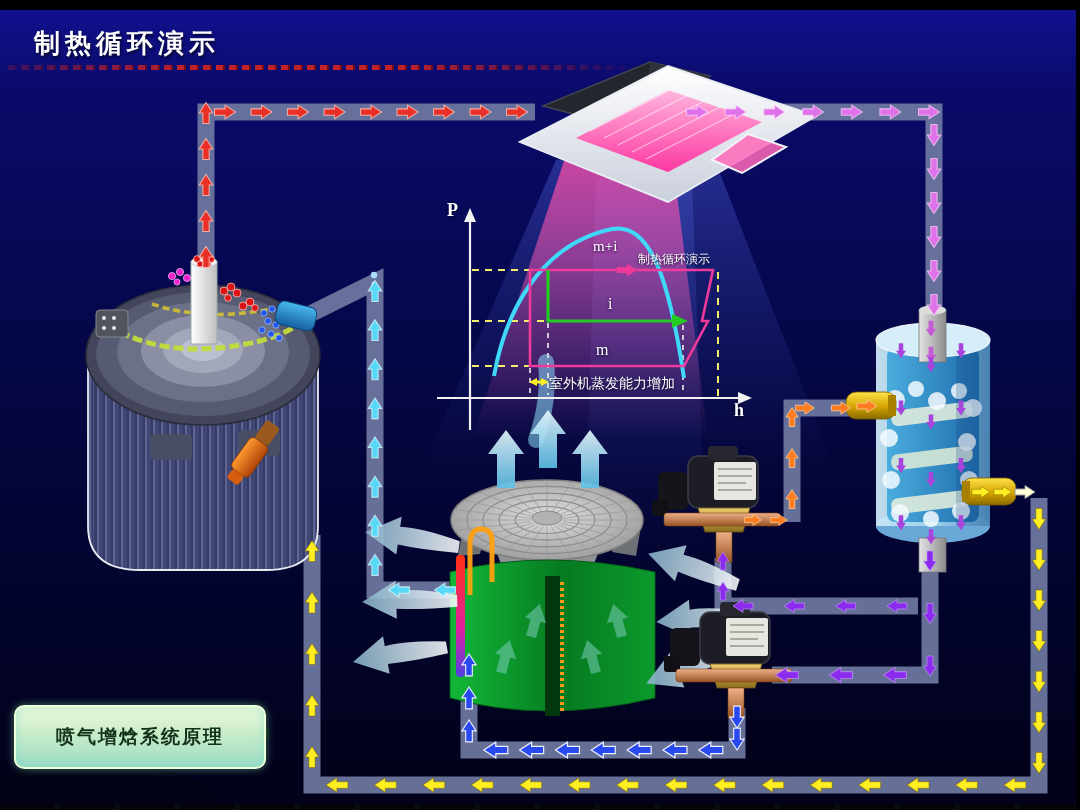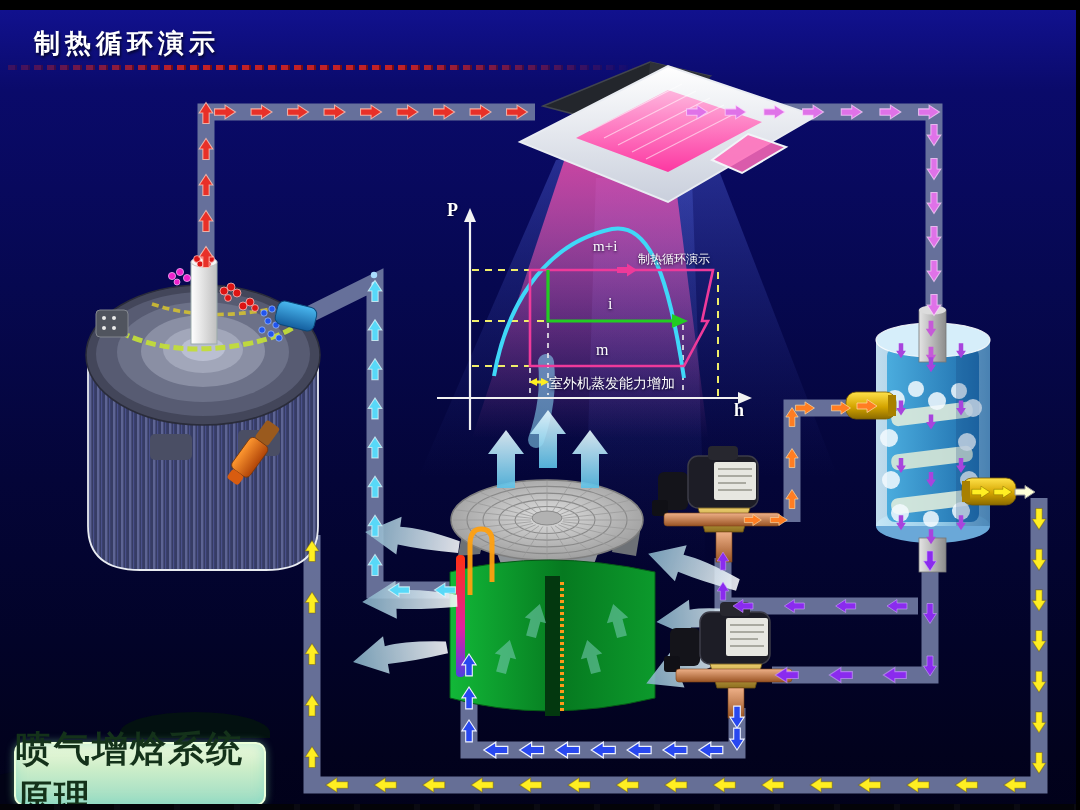--- a/index.html
+++ b/index.html
@@ -13,24 +13,24 @@
     -webkit-mask-image:linear-gradient(90deg,rgba(0,0,0,.25),#000 28%,#000 62%,rgba(0,0,0,0));
     mask-image:linear-gradient(90deg,rgba(0,0,0,.25),#000 28%,#000 62%,rgba(0,0,0,0));}
   .lab{position:absolute;color:#fff;text-shadow:0 1px 3px rgba(0,0,30,.9);white-space:nowrap;}
   .lab-P{left:447px;top:190px;font-size:18px;font-weight:bold;}
   .lab-h{left:734px;top:390px;font-size:18px;font-weight:bold;}
   .lab-mi{left:593px;top:228px;font-size:15px;}
   .lab-note1{left:638px;top:241px;font-size:12px;}
   .lab-i{left:608px;top:285px;font-size:16px;}
   .lab-m{left:596px;top:331px;font-size:16px;}
   .lab-note2{left:549px;top:365px;font-size:14px;}
-  .footer-btn{position:absolute;left:14px;top:732px;width:248px;height:60px;
+  .footer-btn{position:absolute;left:14px;top:695px;width:248px;height:60px;
     background:linear-gradient(180deg,#f0fadc 0%,#cdeec9 40%,#9bdcc4 100%);
     border:2px solid #eaffda;border-radius:10px;box-shadow:0 0 8px rgba(150,255,180,.45),inset 0 0 12px rgba(120,220,200,.5);
-    color:#14321a;font-size:36px;font-weight:bold;letter-spacing:2px;
+    color:#14321a;font-size:19px;font-weight:bold;letter-spacing:2px;
     display:flex;align-items:center;justify-content:center;cursor:pointer;}
   .btn-shadow{position:absolute;left:120px;top:702px;width:150px;height:26px;border-radius:50% 50% 0 0/80% 80% 0 0;
     background:rgba(4,20,14,.85);}
   .bottom-strip{position:absolute;left:0;top:794px;width:1080px;height:16px;
     background:repeating-linear-gradient(90deg,#030308 0 54px,#0a0a12 54px 60px);}
   .rock{position:absolute;background:rgba(2,3,22,.9);border-radius:50%;}
   svg{position:absolute;left:0;top:0;}
 </style>
 </head>
 <body>

